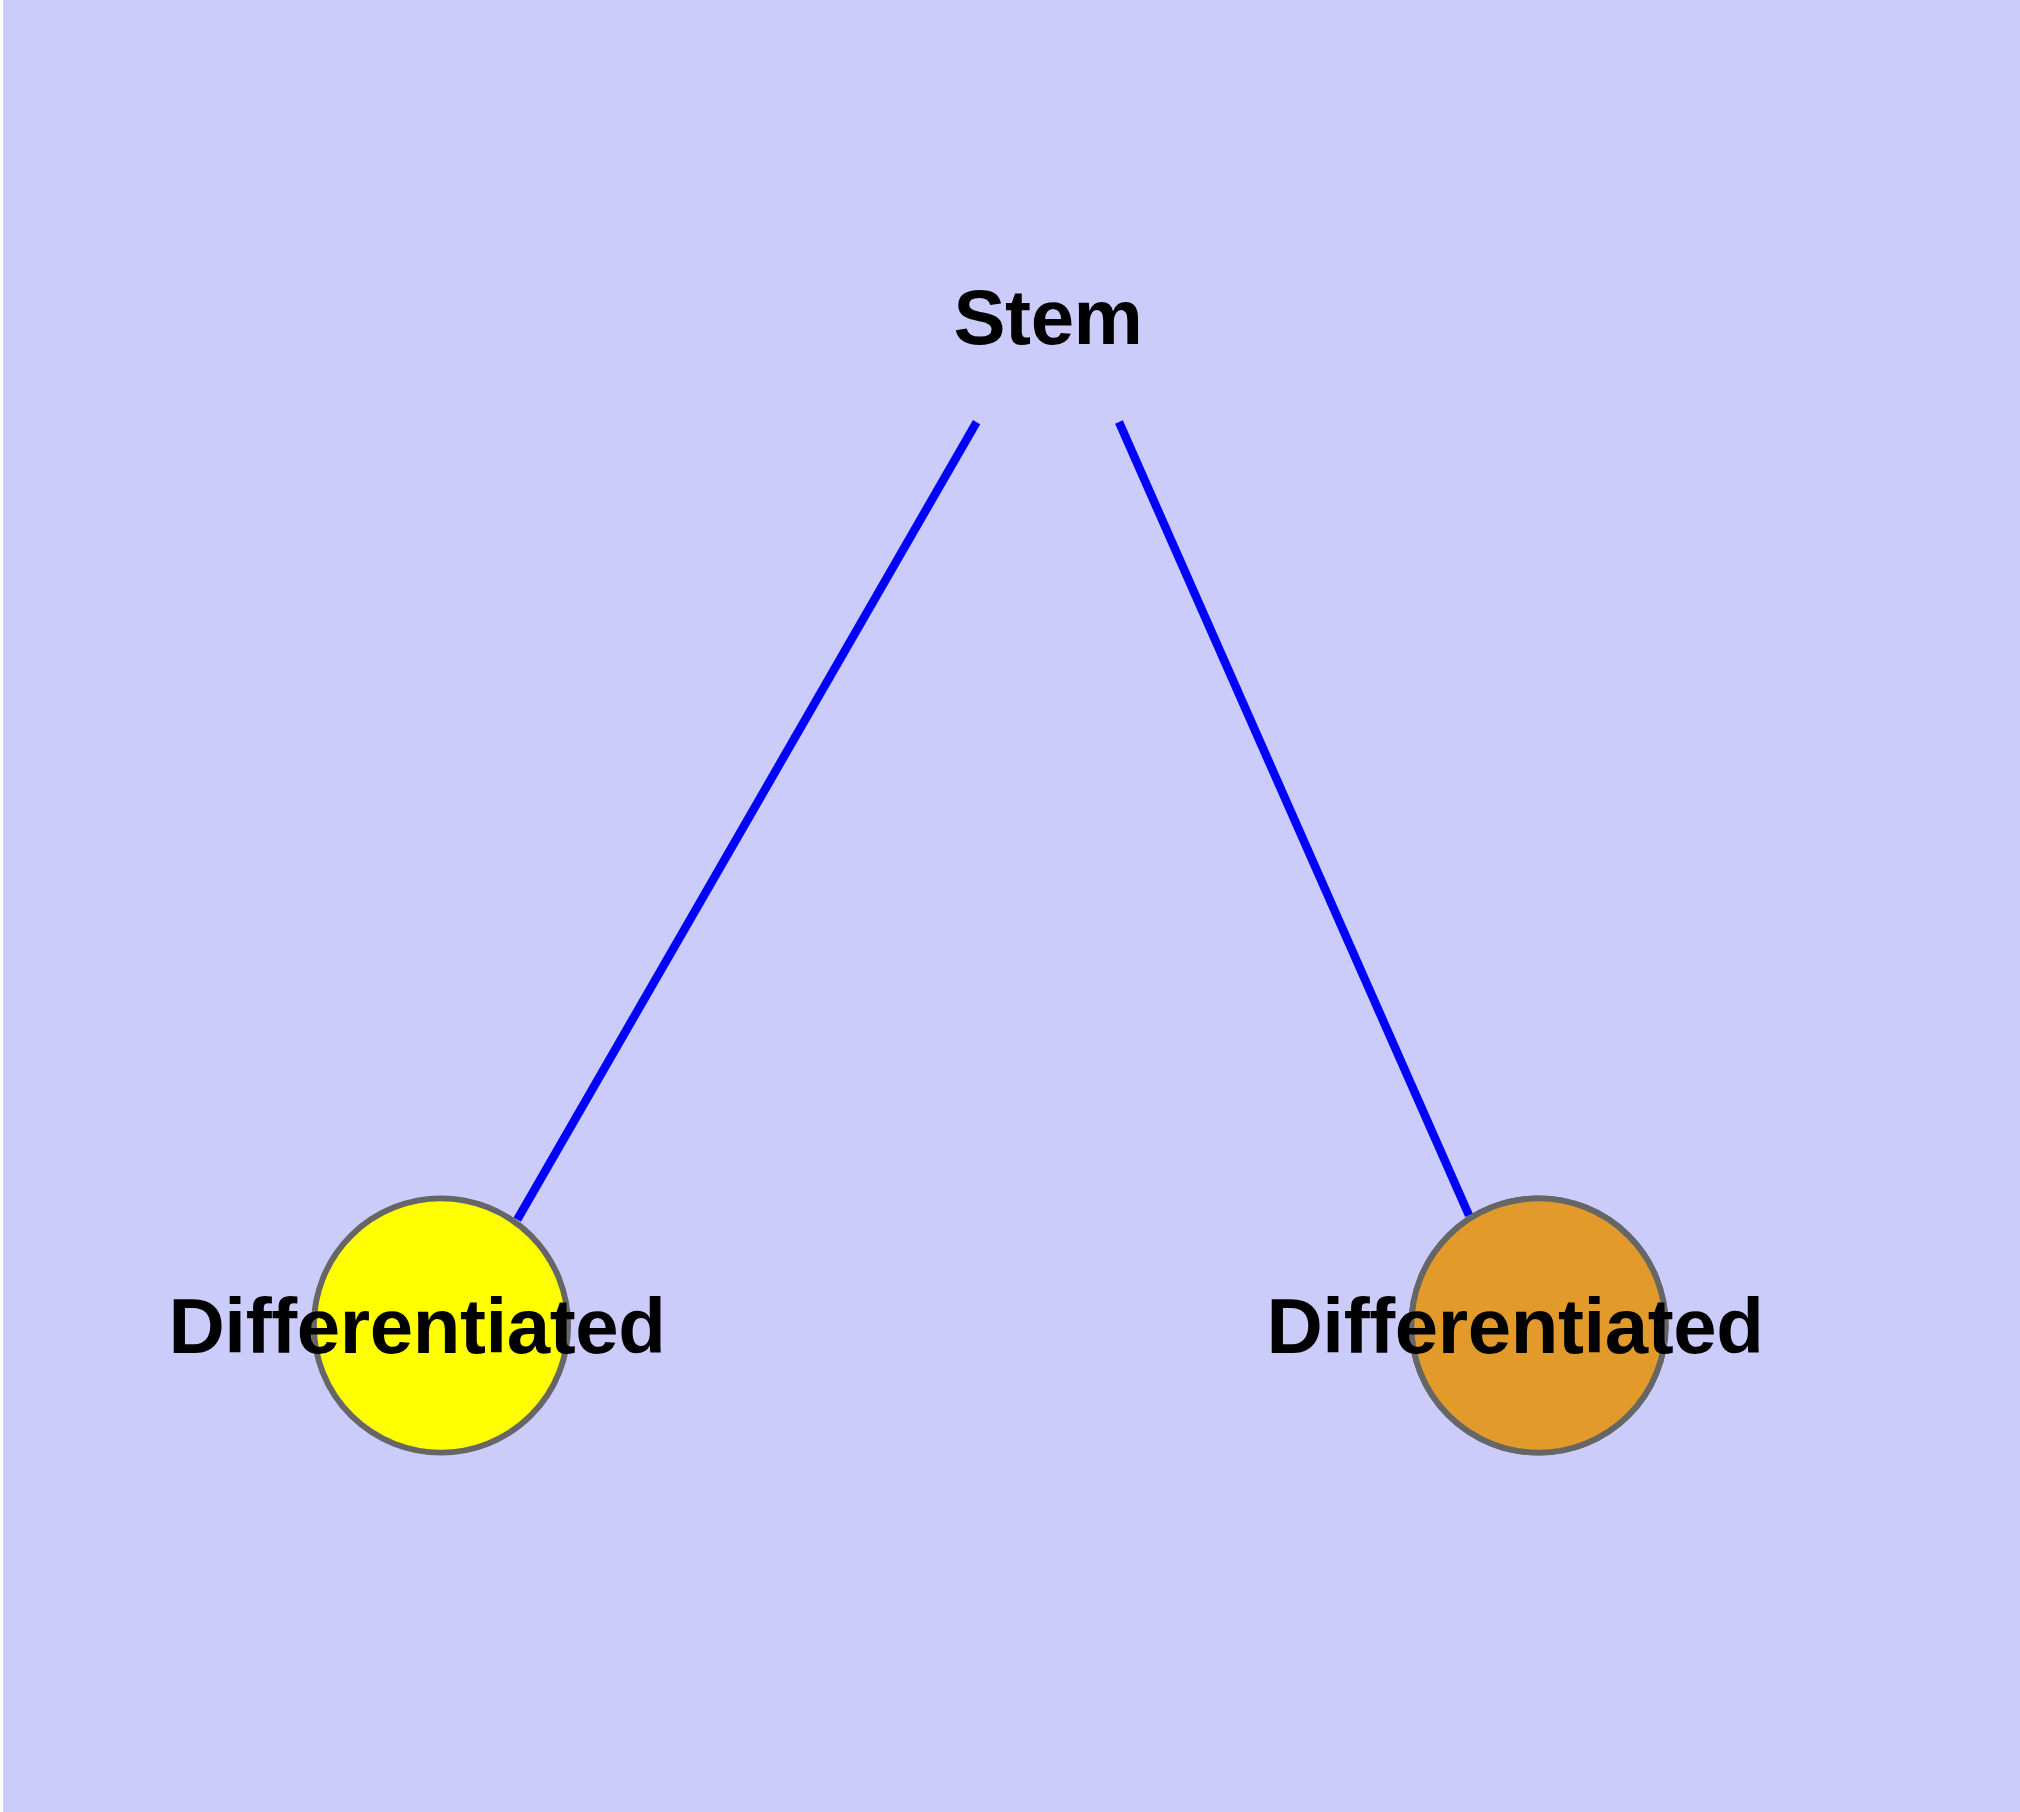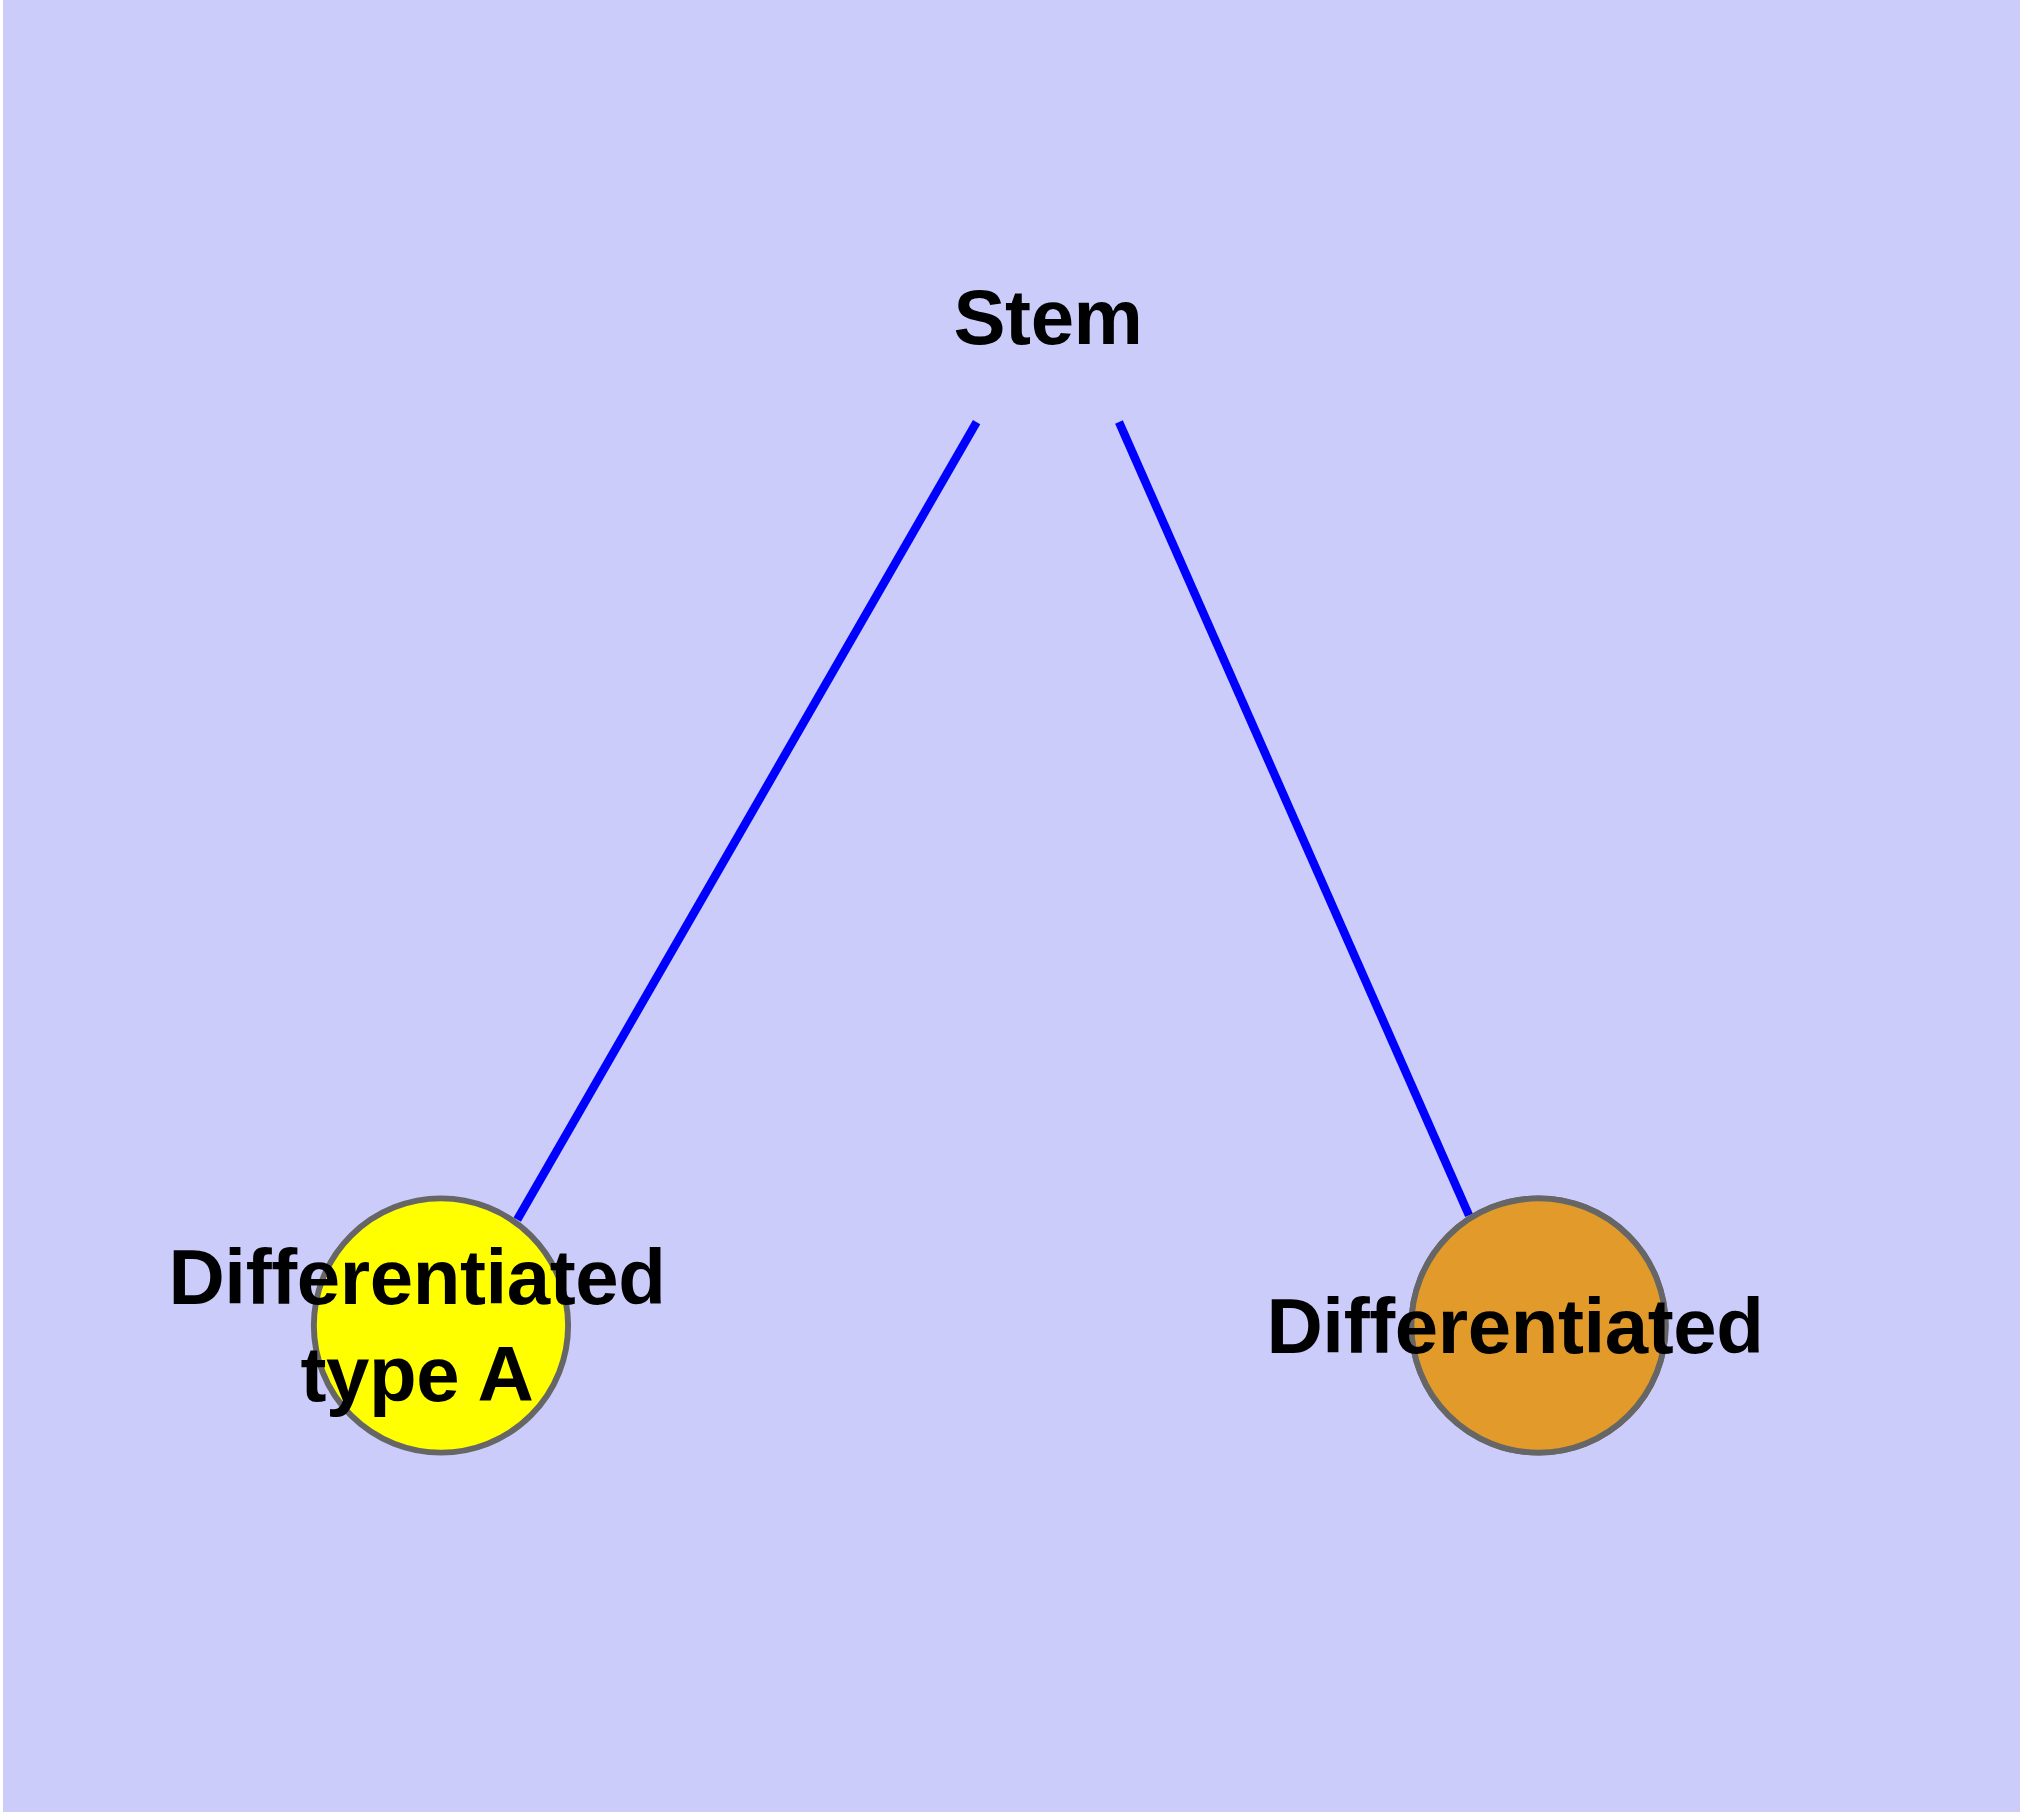--- a/index.html
+++ b/index.html
@@ -29,21 +29,21 @@
     top: 0;
     width: 2021px;
     height: 1812px;
   }
   .node-label {
     position: absolute;
     color: #000000;
     font-weight: bold;
     font-size: 78px;
     line-height: 97px;
-    text-align: center;
+    text-align: right;
     white-space: pre;
     letter-spacing: -0.4px;
     pointer-events: none;
     transform: translate(-50%, -50%);
   }
 </style>
 </head>
 <body>
 
 <div id="stage">
@@ -57,18 +57,18 @@
     </g>
     <g cx="1237" cy="374" r="150" fill="#9ffb03" stroke="#666666" stroke-width="7">
       <circle cx="520" cy="1564" r="150" fill="#ffff00" stroke="#666666" stroke-width="7"></circle>
       <circle cx="1815" cy="1564" r="150" fill="#e29b2b" stroke="#666666" stroke-width="7"></circle>
       <circle cx="1815" cy="1564" r="150" fill="#e29b2b" stroke="#666666" stroke-width="7"></circle>
     </g>
   </svg>
 
   <div class="node-label" style="left: 1048px; top: 317px; color: rgb(0, 0, 0);">Stem</div>
 
-  <div class="node-label" style="left: 417px; top: 1326px; color: rgb(0, 0, 0);"><span>Differentiated</span><br><span>type A</span></div>
+  <div class="node-label" style="left: 417px; top: 1326px; color: rgb(0, 0, 0);"><span>Differentiated</span><br></div>
 
   <div class="node-label" style="left: 1515px; top: 1326px; color: rgb(0, 0, 0);"><span>Differentiated</span><br></div>
 
 </div>
 
 
 </body></html>

